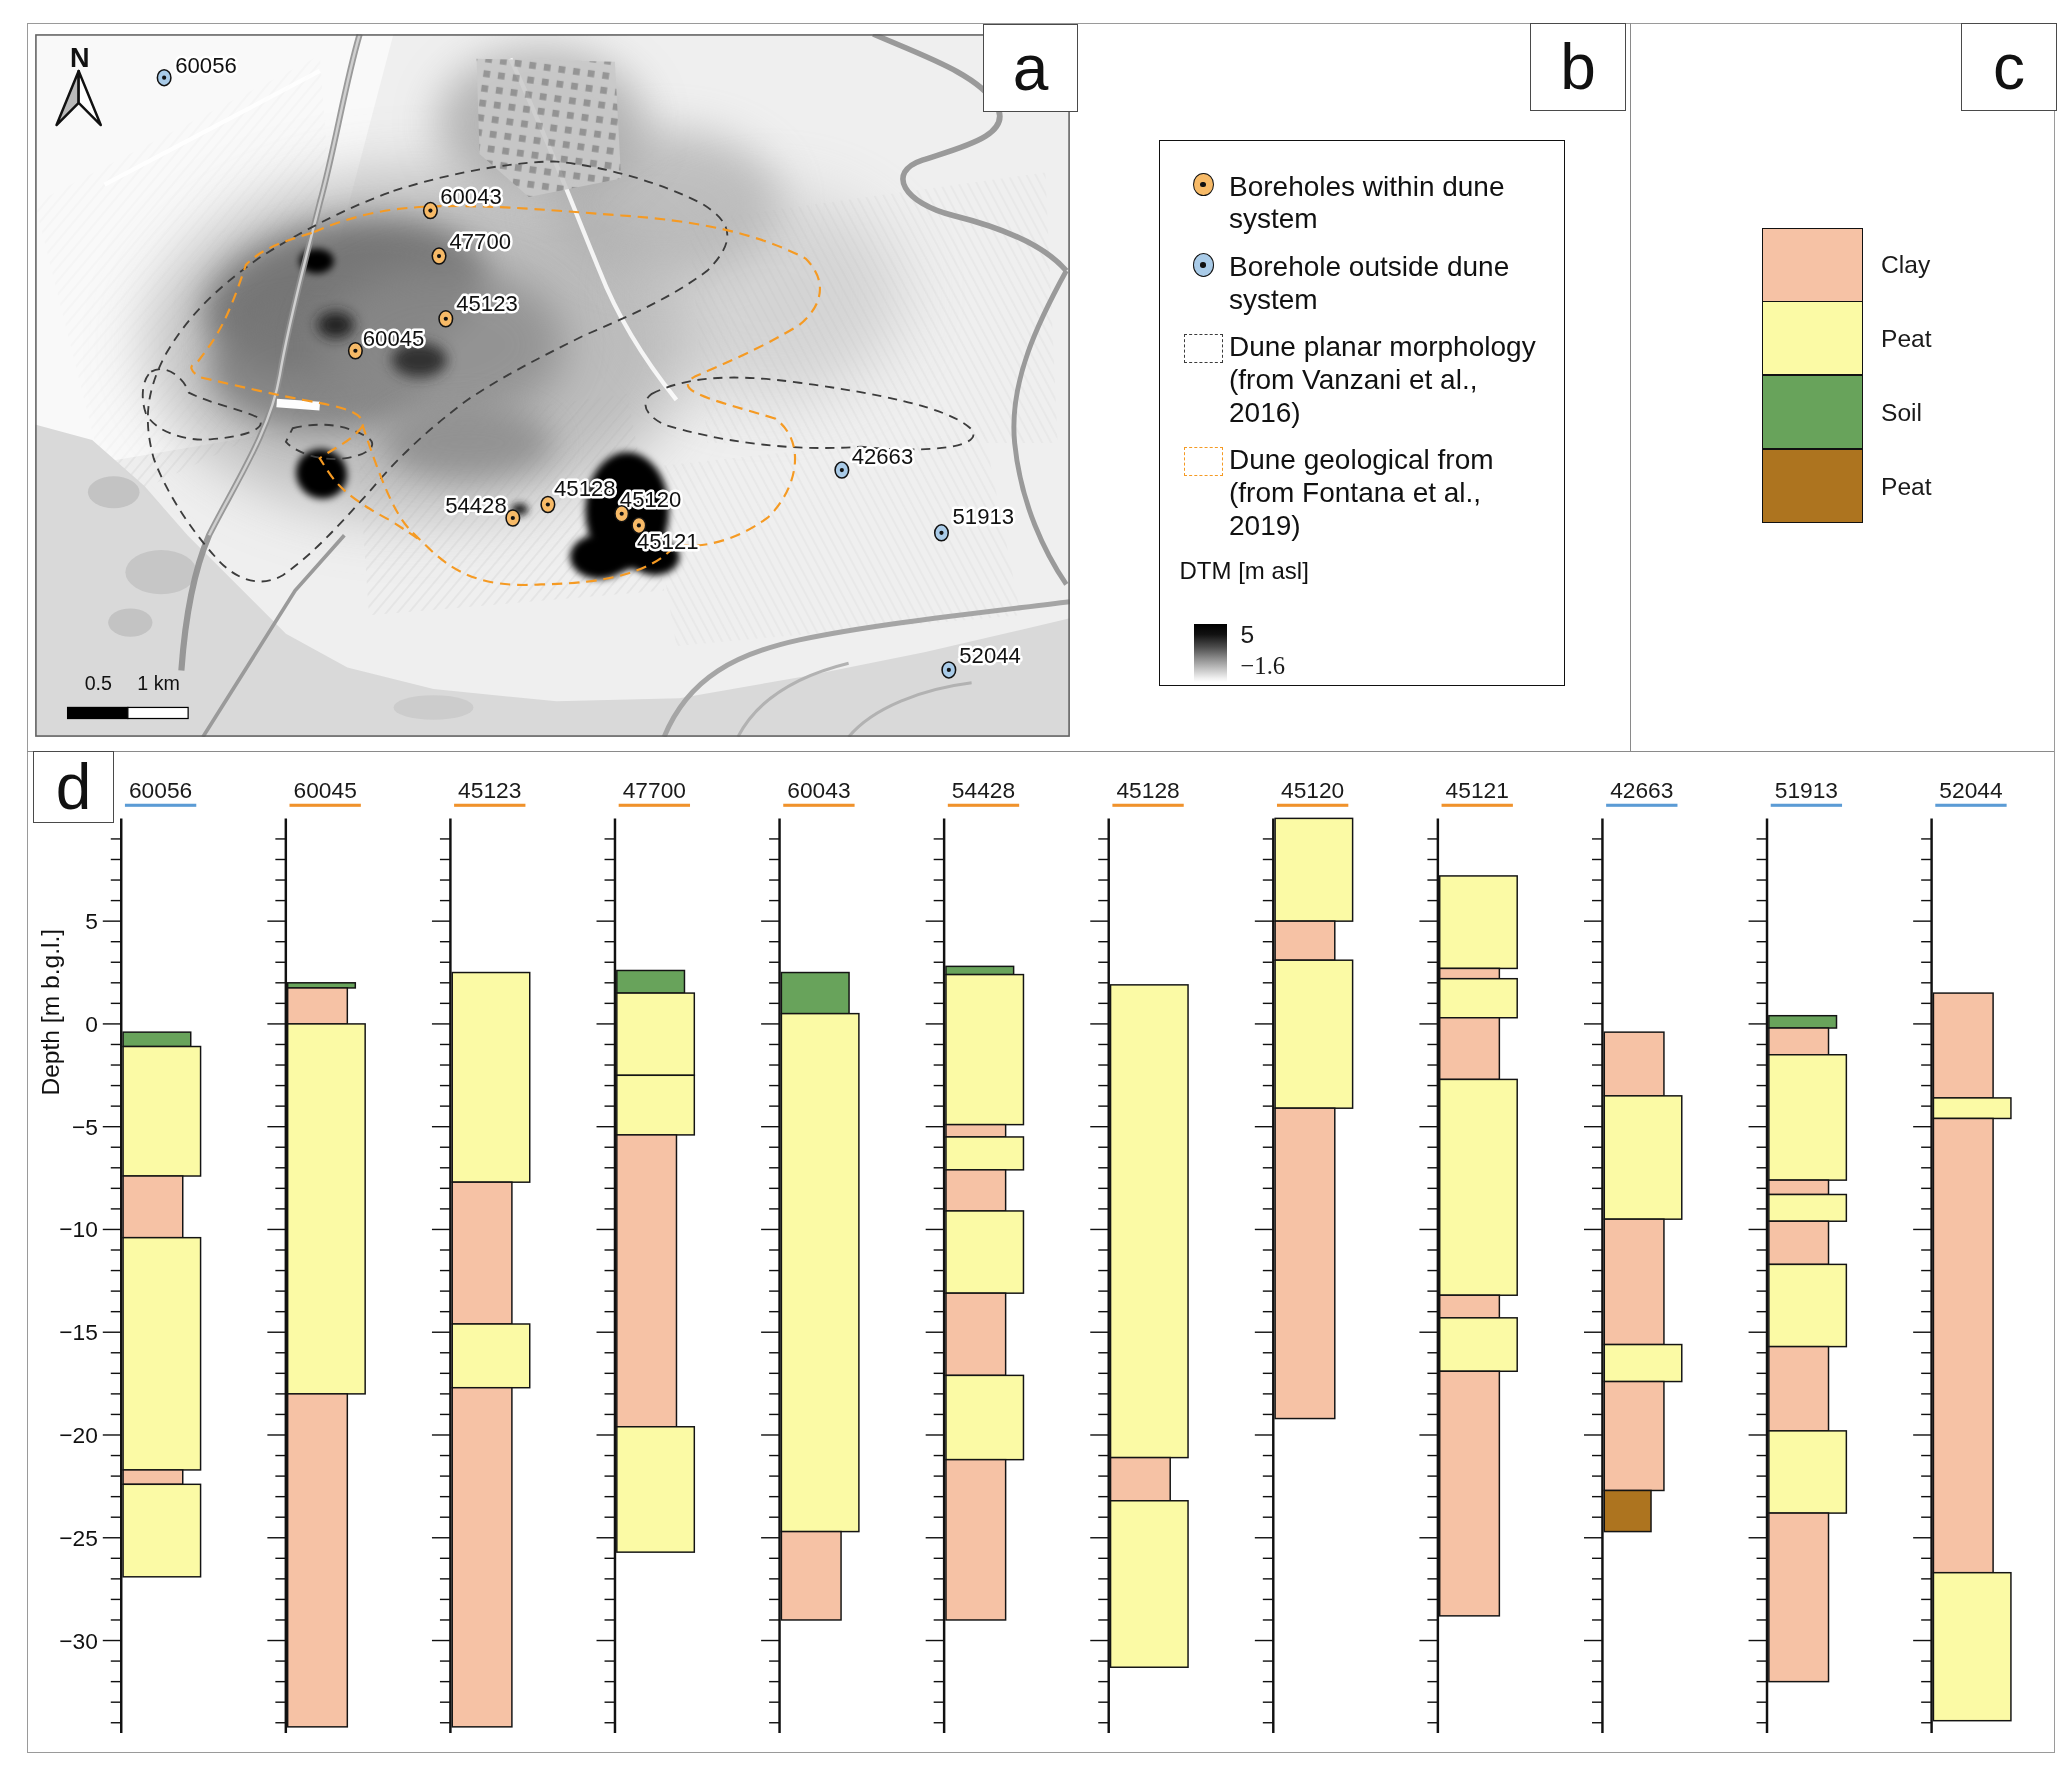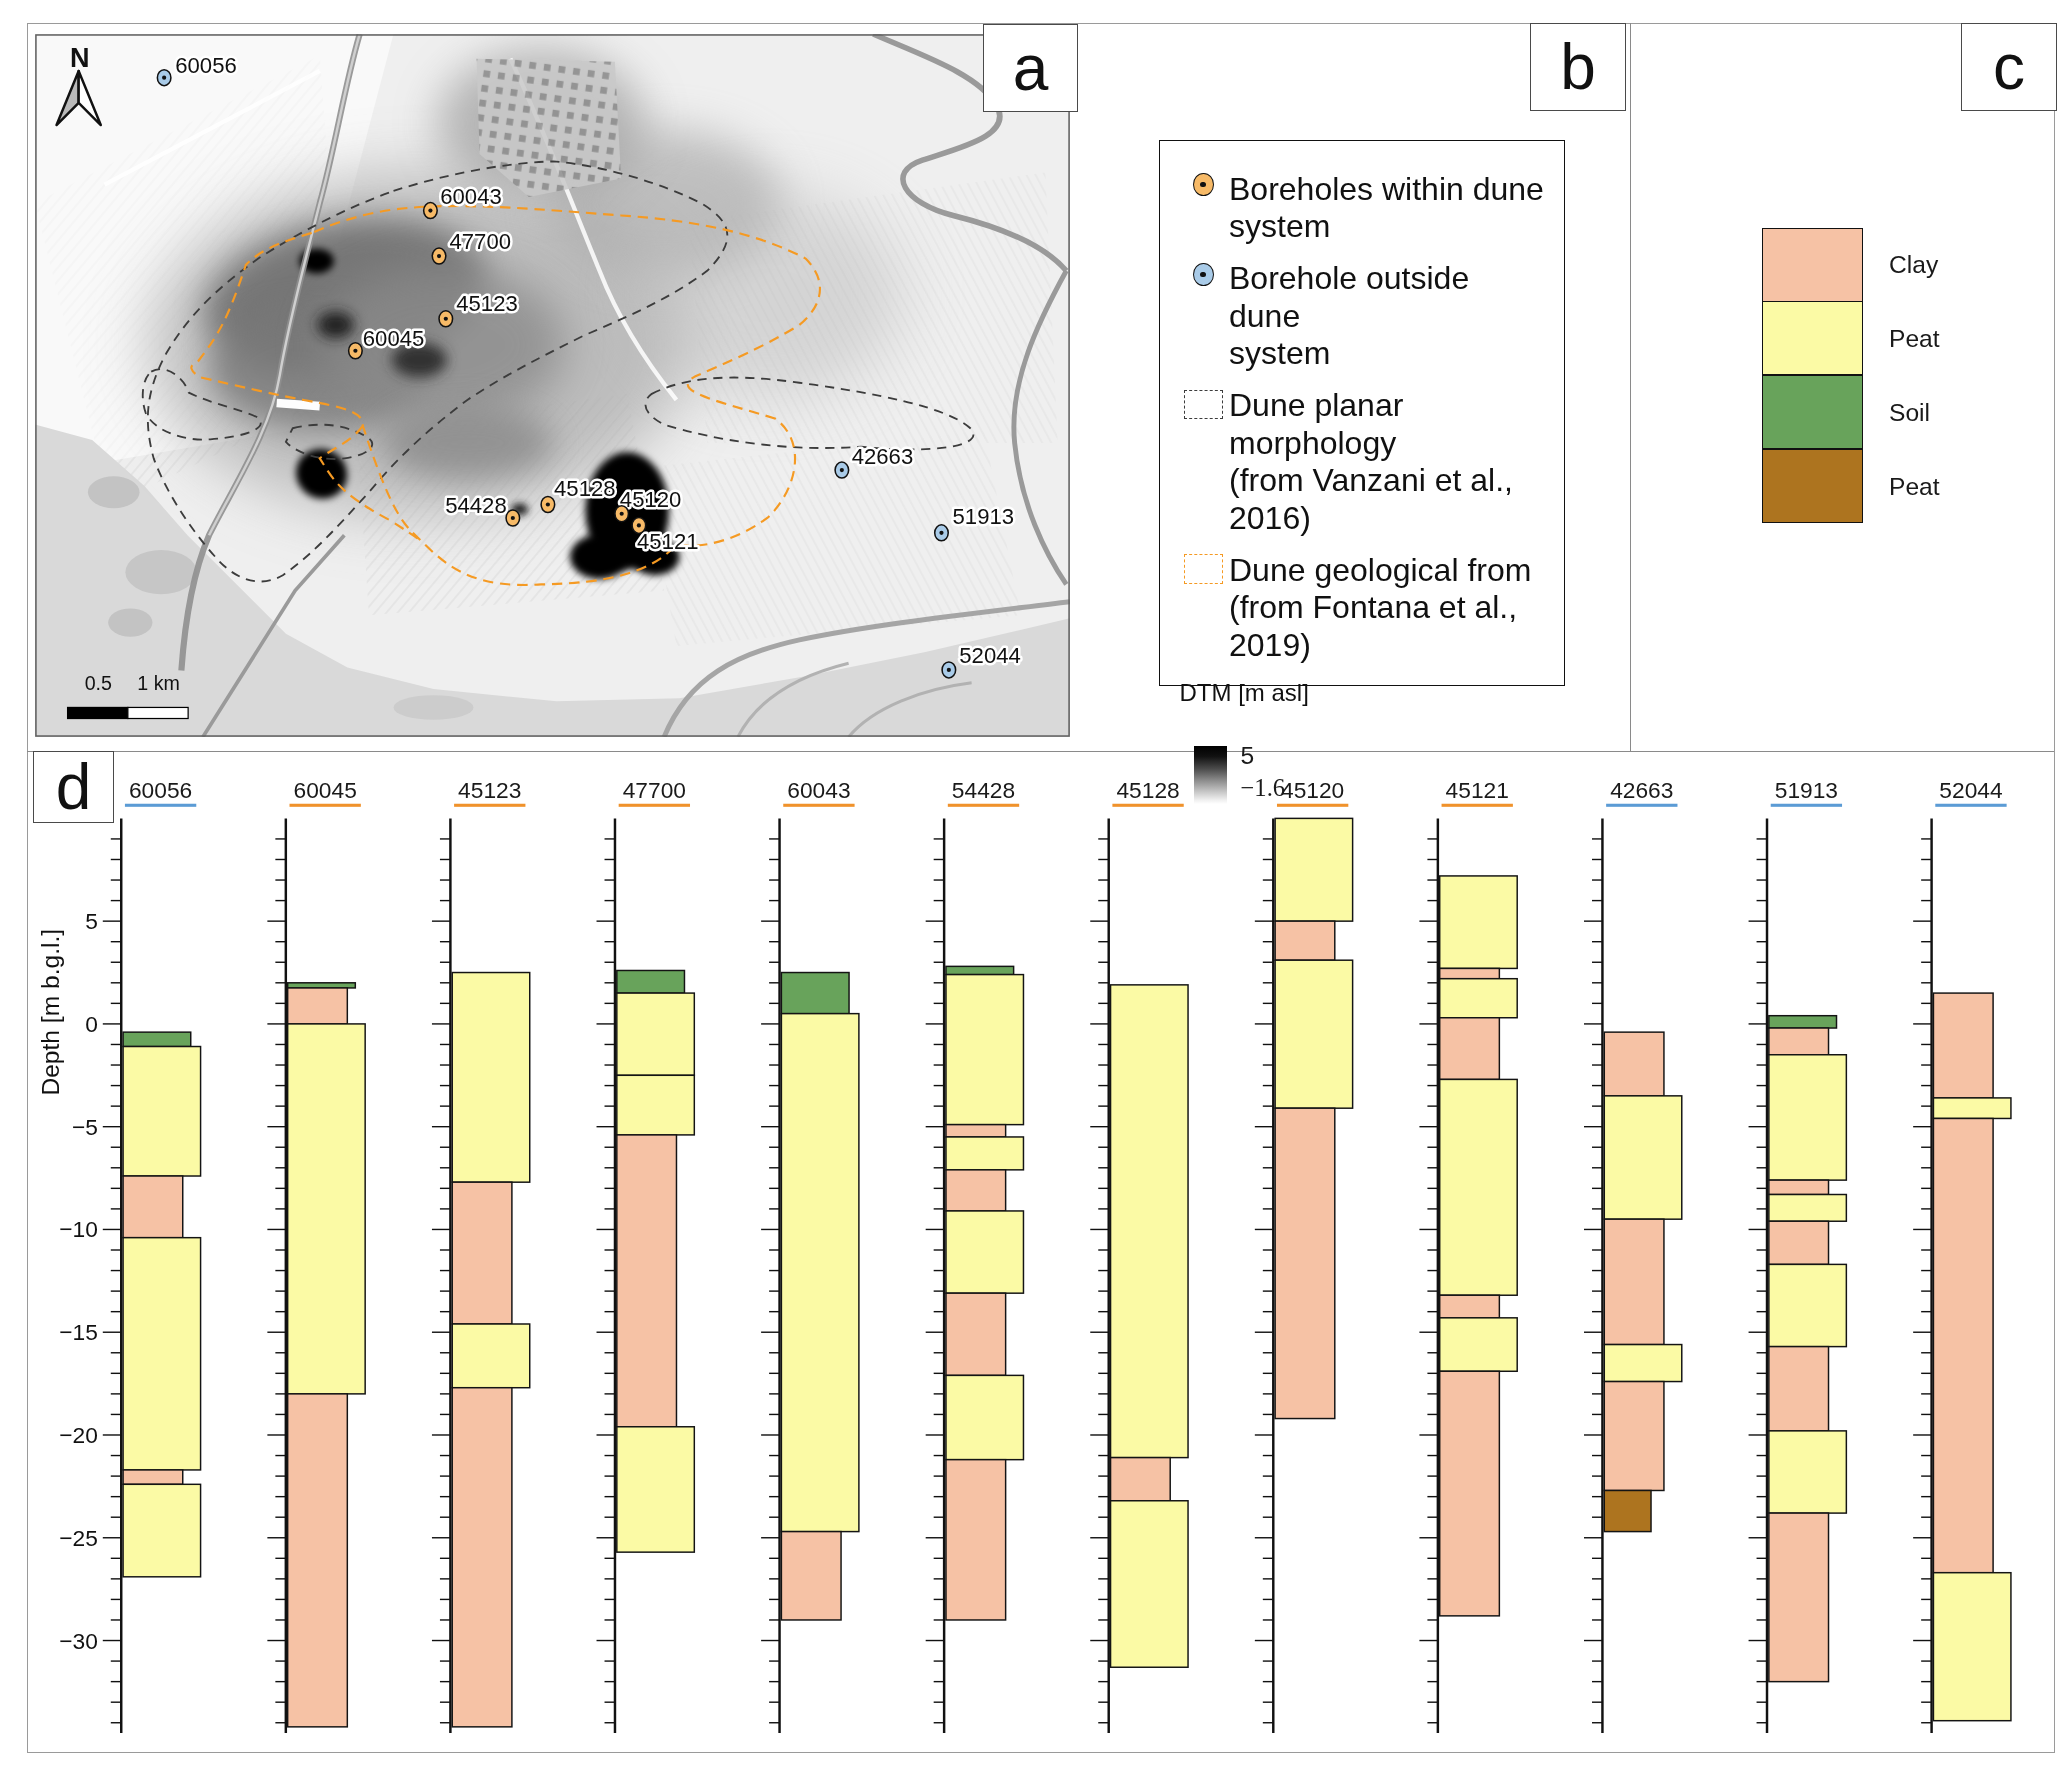--- a/index.html
+++ b/index.html
@@ -15,39 +15,39 @@
                 font-size:64px;line-height:1;color:#111;}
   #label-a{left:983px;top:24px;width:93px;height:86px;}
   #label-b{left:1530px;top:23.4px;width:94px;height:86px;}
   #label-c{left:1961px;top:23.4px;width:94px;height:86px;}
   #label-d{left:33px;top:751px;width:79px;height:70px;}
   
   #legend-box{left:1159px;top:140px;width:406px;height:546px;background:#fff;border:1.8px solid #111;
               box-sizing:border-box;padding:29.5px 17px 0 17px;}
   .lg-item{display:flex;margin-bottom:14.8px;}
   .lg-swatch-col{width:52px;flex:0 0 52px;display:flex;justify-content:center;padding-top:2.5px;}
-  .lg-text{font-size:32px;line-height:1.17;color:#111;}
+  .lg-text{font-size:28px;line-height:1.17;color:#111;}
   .lg-marker{width:21px;height:23.4px;border-radius:50%;border:1.8px solid #111;position:relative;box-sizing:border-box;}
   .lg-marker::after{content:"";position:absolute;left:50%;top:50%;width:5.5px;height:5.5px;margin:-2.8px 0 0 -2.8px;
                     border-radius:50%;background:#111;}
   .lg-dash{width:39px;height:29.5px;box-sizing:border-box;background:#fff;}
   .dash-black{border:1.8px dashed #3c3c3c;}
   .dash-orange{border:1.8px dashed #f59a23;}
   .dtm-title{font-size:25px;margin:8.6px 0 0 2.5px;}
   .dtm-row{display:flex;margin:39px 0 0 17px;}
   .dtm-grad{width:33px;height:58px;background:linear-gradient(to bottom,#000 0%,#111 18%,#4d4d4d 40%,#8e8e8e 60%,#c4c4c4 78%,#efefef 93%,#fff 100%);}
   .dtm-labels{position:relative;width:74px;margin-left:13.5px;font-size:24.6px;}
   .dtm-max{position:absolute;top:-3.7px;left:0;}
   .dtm-min{position:absolute;top:28px;left:0;font-family:Liberation Serif, serif;}
   
   #litho-legend{left:1762px;top:228px;}
   .litho-row{display:flex;align-items:center;height:74px;}
   .litho-swatch{width:101px;height:74px;box-sizing:border-box;border:1.5px solid #111;margin-top:-1.5px;}
   .litho-row:first-child .litho-swatch{margin-top:0;}
-  .litho-name{font-size:24.6px;padding-left:26px;}
+  .litho-name{font-size:24.6px;padding-left:18px;}
   svg text{font-family:"Liberation Sans",sans-serif;}
 </style>
 </head>
 <body>
 
 <div class="page">
 
   <div class="abs fig-border"></div>
   <div class="abs divider-h"></div>
   <div class="abs divider-v"></div>

